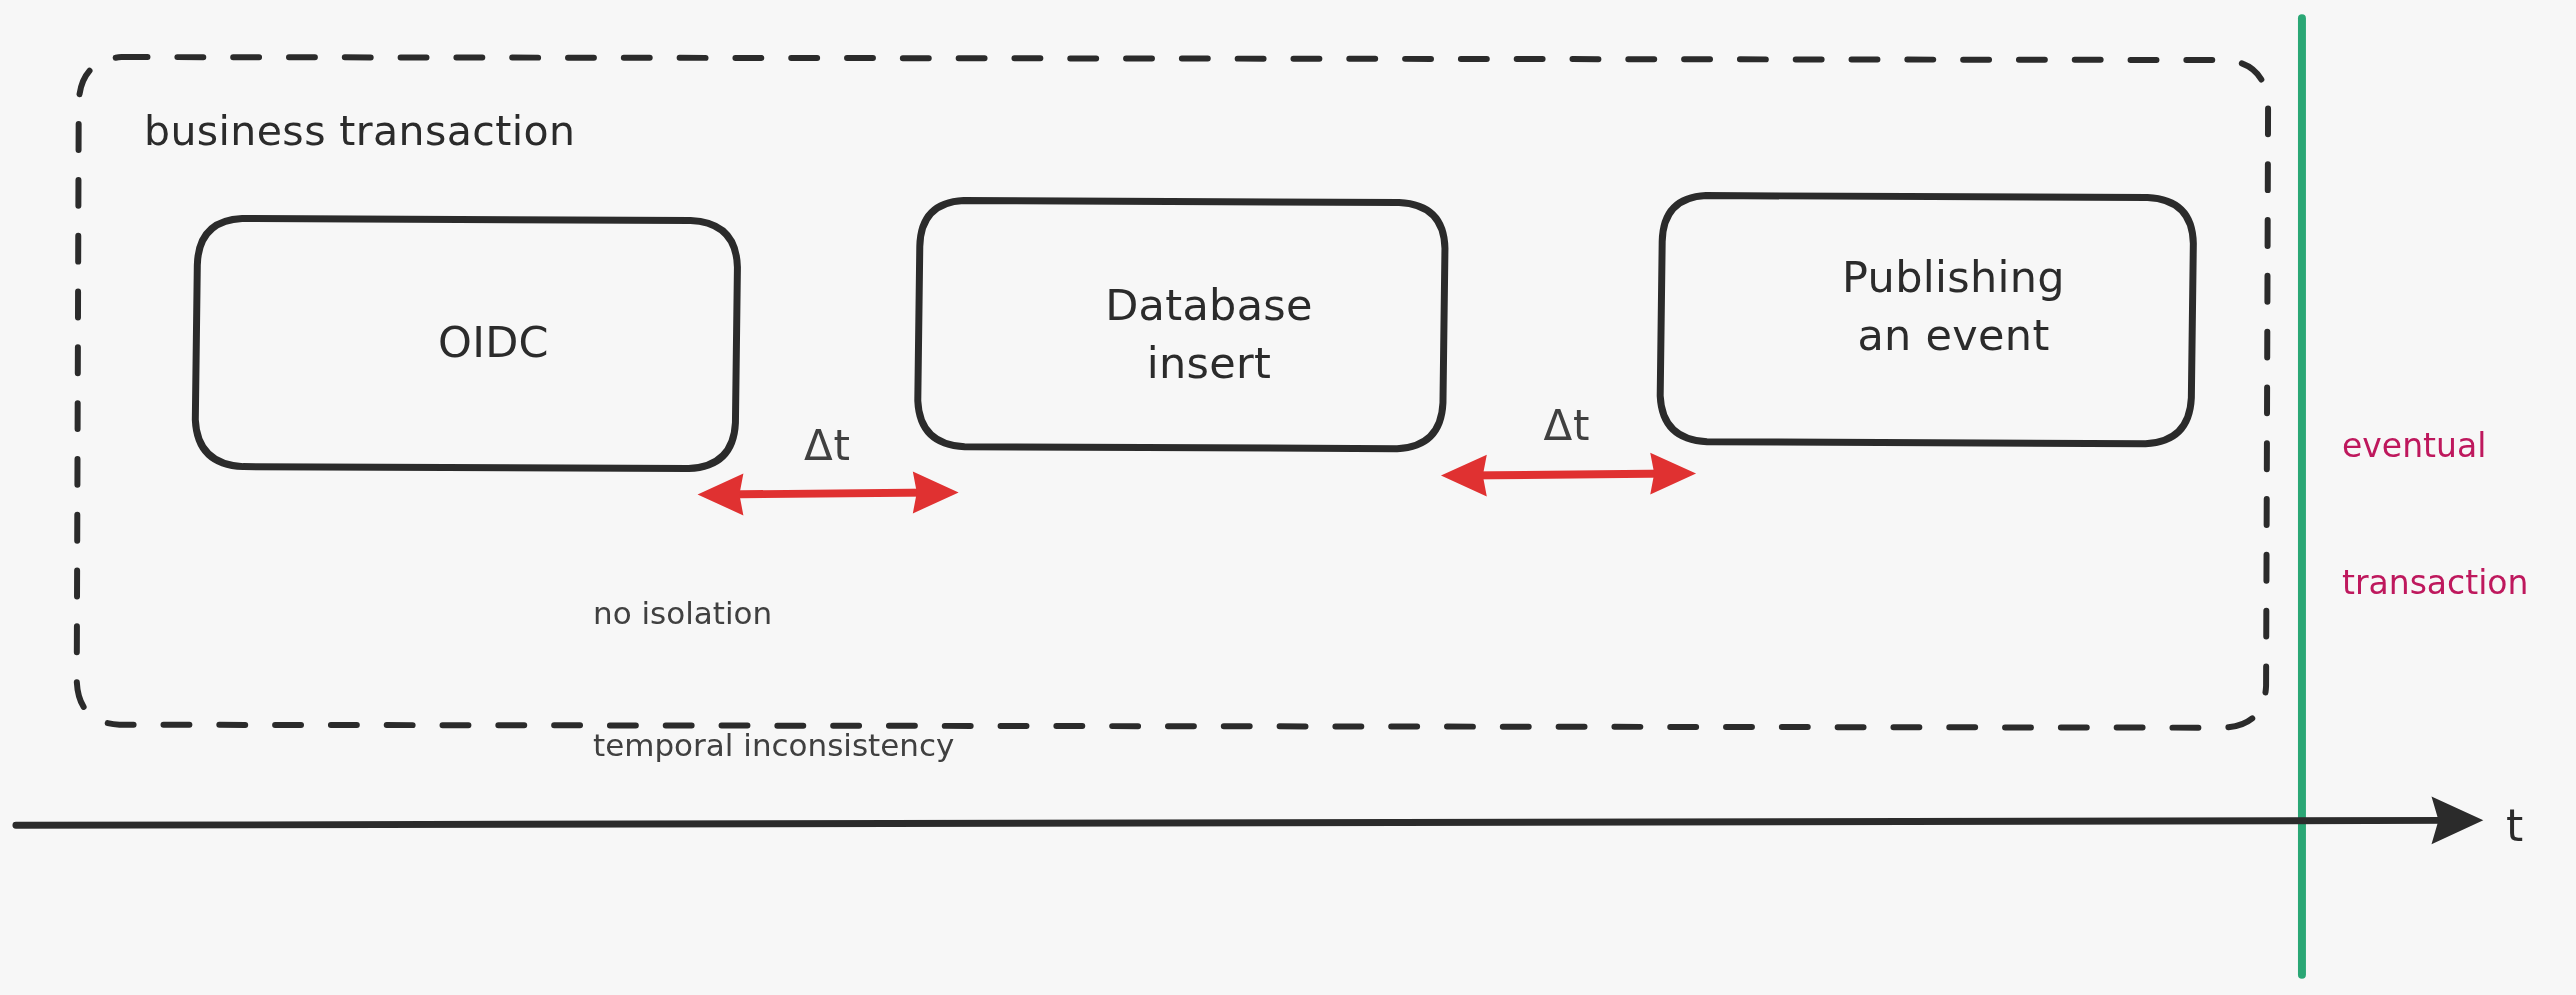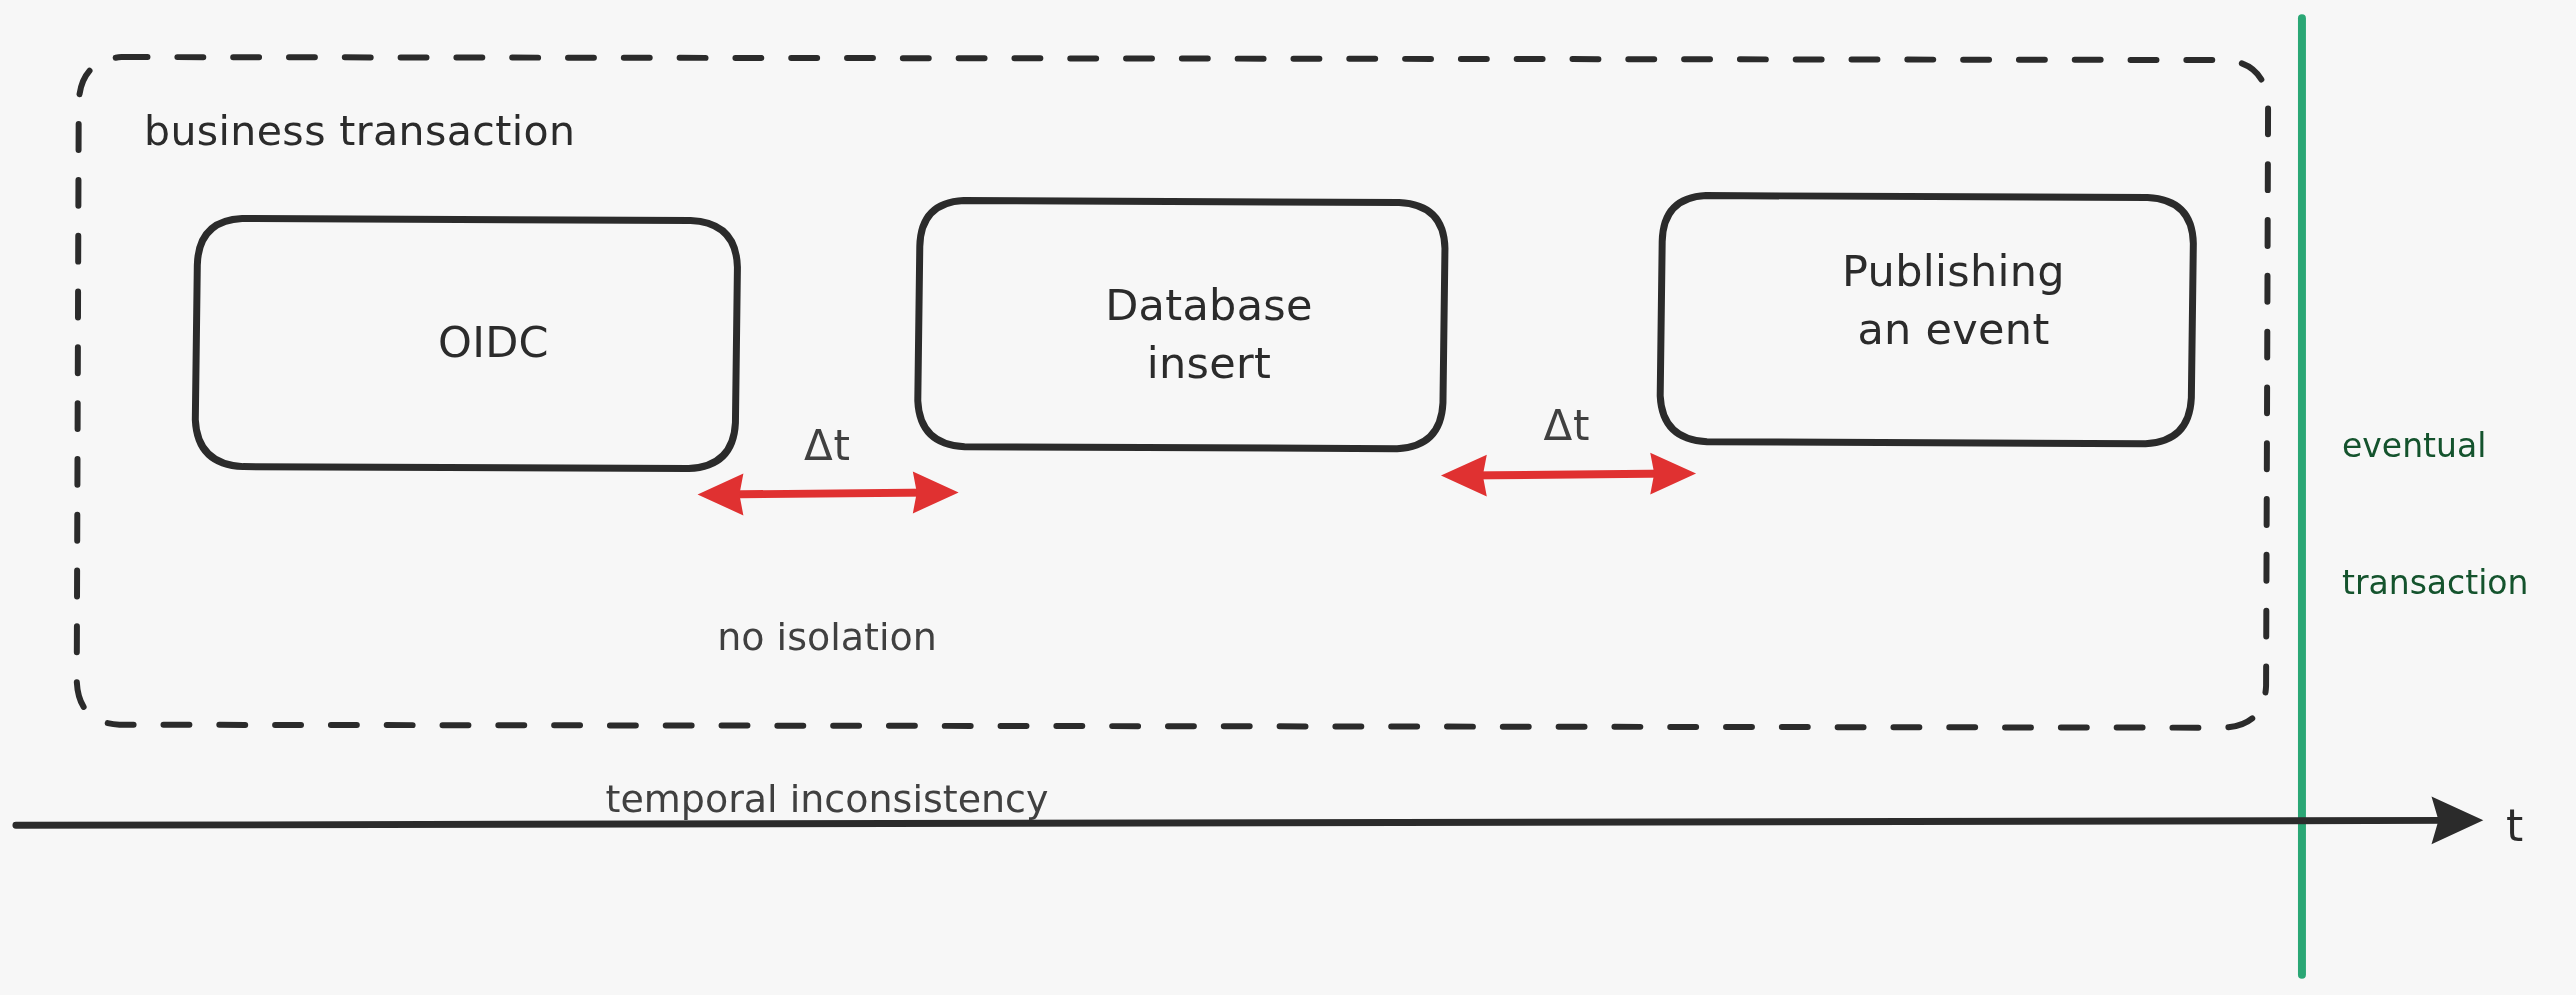--- a/index.html
+++ b/index.html
@@ -27,21 +27,21 @@
   
   .txt {
     position: absolute;
     white-space: pre;
     line-height: 1.30;
     font-family: "DejaVu Sans", sans-serif;
     font-weight: 400;
   }
   .ink       { color: #2b2b2b; }
   .ink-red   { color: #404040; }
-  .ink-green { color: #14532d; }
+  .ink-green { color: #be185d; }
 
   #container-label {
     left: 144px;
     top: 105px;
     font-size: 41px;
     letter-spacing: 0.4px;
   }
 
   .box-label {
     position: absolute;
@@ -54,37 +54,37 @@
     line-height: 1.33;
     letter-spacing: 0.3px;
     color: #2b2b2b;
     pointer-events: none;
     padding-left: 28px;
   }
   .box-label span { display: block; }
 
   #box1-label { left: 194px;  top: 217px; width: 543px; height: 251px; }
   #box2-label { left: 917px;  top: 210px; width: 528px; height: 249px; }
-  #box3-label { left: 1659px; top: 176px; width: 533px; height: 249px; }
+  #box3-label { left: 1659px; top: 182px; width: 533px; height: 249px; }
 
   .delta-label {
     position: absolute;
     font-size: 42px;
     text-align: center;
     letter-spacing: 1px;
   }
   #delta1 { left: 698px;  top: 419px; width: 259px; }
   #delta2 { left: 1440px; top: 399px; width: 254px; }
 
   #gap-note {
     left: 593px;
     top: 503px;
     width: 468px;
-    text-align: center;
-    font-size: 38px;
+    text-align: left;
+    font-size: 31px;
     line-height: 1.42;
   }
   #gap-note span { display: block; }
 
   #eventual-label {
     left: 2342px;
     top: 332px;
     width: 234px;
     font-size: 33px;
     line-height: 1.38;

